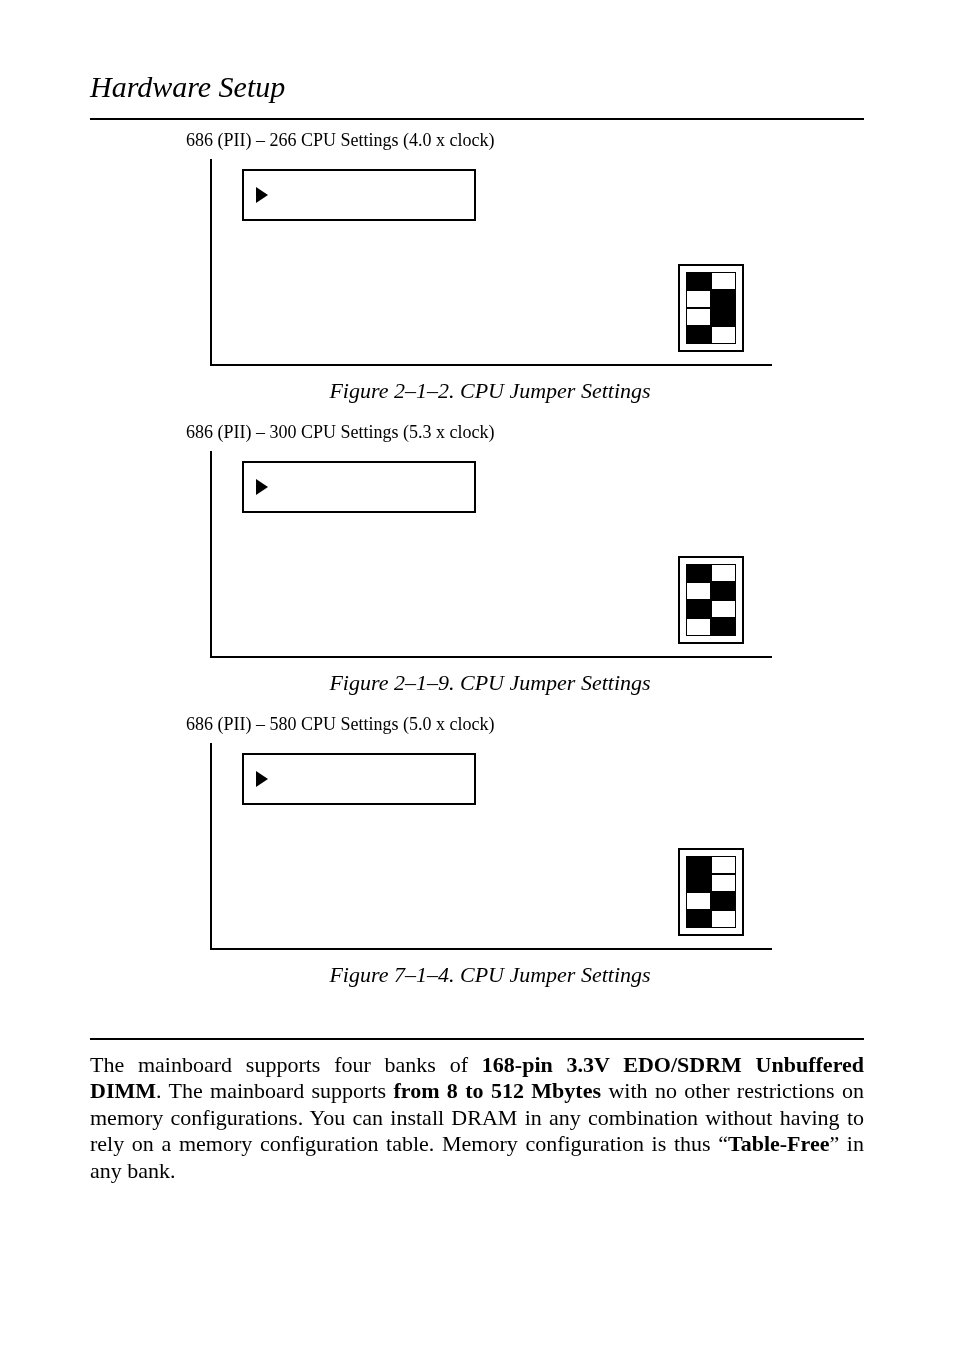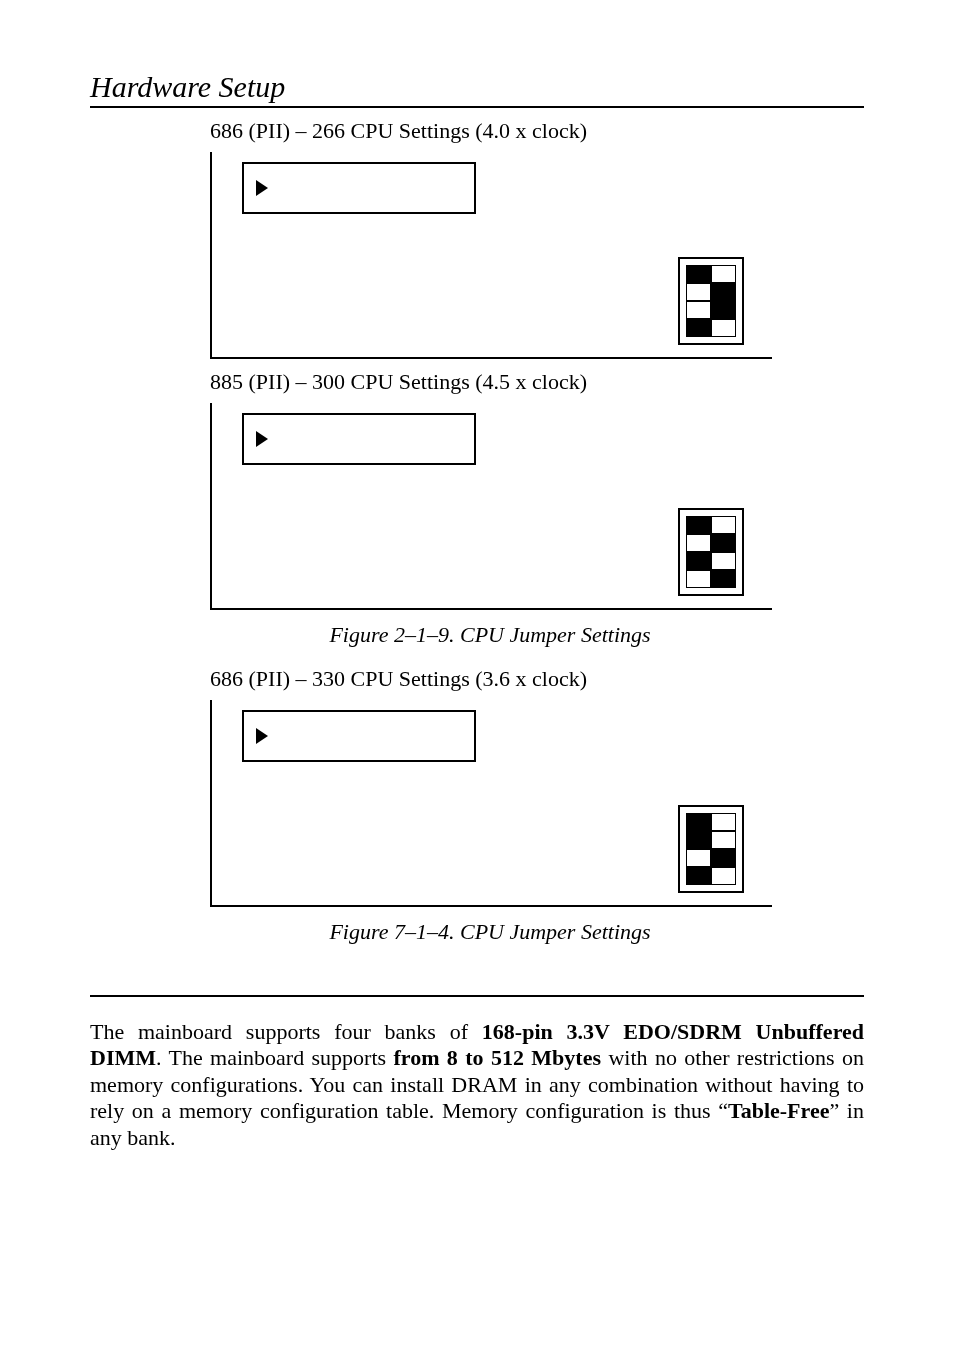--- a/index.html
+++ b/index.html
@@ -10,28 +10,28 @@
     color: #000;
     width: 954px;
     height: 1352px;
     box-sizing: border-box;
     padding: 70px 90px 60px 90px;
   }
   .header {
     font-style: italic;
     font-size: 30px;
     border-bottom: 2.5px solid #000;
-    padding-bottom: 2px;
+    padding-bottom: 14px;
     margin-bottom: 10px;
   }
   .section-title {
-    font-size: 22px;
+    font-size: 18px;
     margin-top: 10px;
     margin-bottom: 8px;
-    margin-left: 120px;
+    margin-left: 96px;
   }
   .figure-block {
     margin-left: 120px;
     width: 560px;
     position: relative;
     box-sizing: border-box;
   }
   .figure-wall {
     border-left: 2px solid #000;
     border-bottom: 2px solid #000;
@@ -100,21 +100,21 @@
     margin-top: 6px;
     margin-bottom: 6px;
     border-bottom: 2px solid #000;
     padding-bottom: 4px;
     min-height: 28px;
   }
   .bodytext {
     font-size: 22px;
     line-height: 1.2;
     text-align: justify;
-    margin-top: 22px;
+    margin-top: 12px;
   }
 </style>
 </head>
 <body>
 
 <div class="header">Hardware Setup</div>
 
 <div id="figures-container">
     <div class="section-title">686 (PII) – 266 CPU Settings (4.0 x clock)</div>
     <div class="figure-block">
@@ -135,21 +135,22 @@
               <div class="jcell on"></div>
             </div>
             <div class="jrow">
               <div class="jcell on"></div>
               <div class="jcell"></div>
             </div>
           </div>
         </div>
       </div>
     </div>
-    <div class="section-title">885 (PII) – 300 CPU Settings (4.5 x clock)</div>
+    <div class="caption">Figure 2–1–2.  CPU Jumper Settings</div>
+    <div class="section-title">686 (PII) – 300 CPU Settings (5.3 x clock)</div>
     <div class="figure-block">
       <div class="figure-wall">
         <div class="cpu-slot"></div>
         <div class="jumper-frame">
           <div class="jumper-grid">
             <div class="jrow">
               <div class="jcell on"></div>
               <div class="jcell"></div>
             </div>
             <div class="jrow">
@@ -162,21 +163,21 @@
             </div>
             <div class="jrow">
               <div class="jcell"></div>
               <div class="jcell on"></div>
             </div>
           </div>
         </div>
       </div>
     </div>
     <div class="caption">Figure 2–1–9.  CPU Jumper Settings</div>
-    <div class="section-title">686 (PII) – 330 CPU Settings (3.6 x clock)</div>
+    <div class="section-title">686 (PII) – 580 CPU Settings (5.0 x clock)</div>
     <div class="figure-block">
       <div class="figure-wall">
         <div class="cpu-slot"></div>
         <div class="jumper-frame">
           <div class="jumper-grid">
             <div class="jrow">
               <div class="jcell on"></div>
               <div class="jcell"></div>
             </div>
             <div class="jrow">

